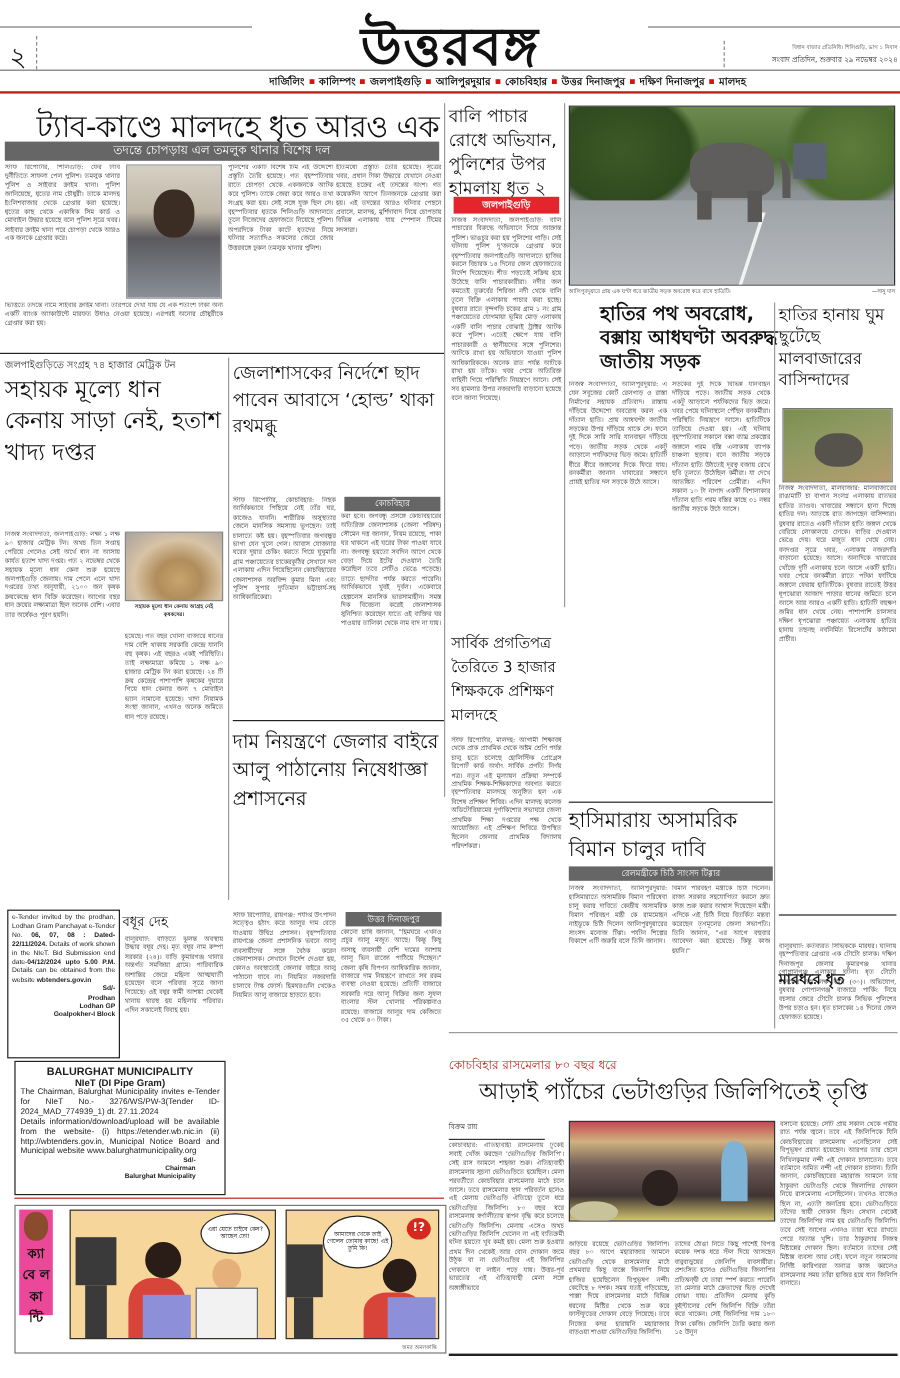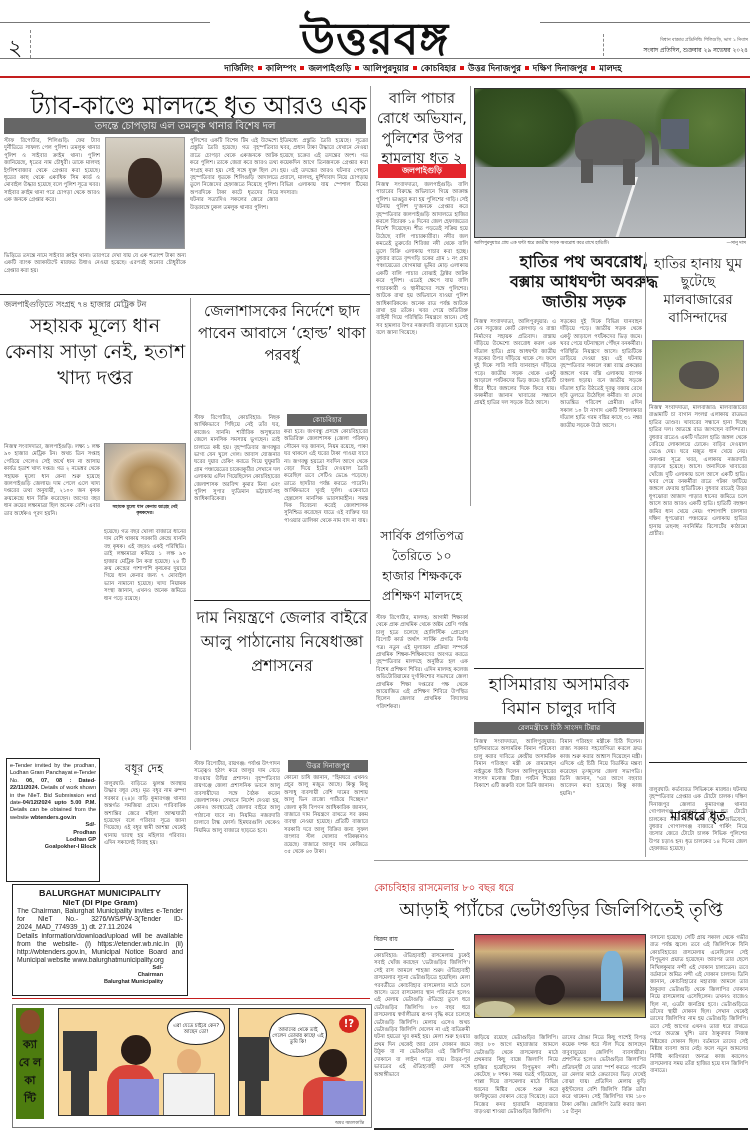--- a/index.html
+++ b/index.html
@@ -1,21 +1,21 @@
 <!DOCTYPE html>
 <html><head>
 <meta charset="utf-8">
 <style>
   * { box-sizing: border-box; margin: 0; padding: 0; }
   html, body { width: 750px; height: 1148px; background: #fff; overflow: hidden; }
   body { font-family: "DejaVu Sans", sans-serif; color: #111; position: relative; }
 
   .abs { position: absolute; }
   .bodytext { font-family: "DejaVu Serif", serif; font-size: 5.3px; line-height: 7.4px; color: #333; text-align: justify; overflow: hidden; }
-  .hl { font-family: "DejaVu Sans", sans-serif; color: #111; text-align: center; font-weight: normal; }
+  .hl { font-family: "DejaVu Sans", sans-serif; color: #111; font-weight: normal; }
 
   
   #page-num { left: 8px; top: 30px; font-size: 22px; font-family: "DejaVu Serif", serif; }
   #page-num-rule { left: 30px; top: 30px; height: 28px; border-left: 1px dashed #888; }
   #mast-title { left: 200px; top: 6px; width: 350px; font-size: 44px; text-align: center; font-family: "DejaVu Serif", serif; font-weight: bold; letter-spacing: 1px; }
   #mast-rule-top { left: 0; top: 22px; width: 750px; border-top: 1px solid #777; }
   #mast-rule-top-gap { left: 210px; top: 18px; width: 330px; height: 8px; background: #fff; }
   #date-rule { left: 603px; top: 34px; height: 22px; border-left: 1px dashed #888; }
   #date-sub { left: 610px; top: 37px; width: 138px; font-size: 4.5px; text-align: right; color: #444; }
   #date-line { left: 610px; top: 45px; width: 138px; font-size: 6px; text-align: right; color: #222; }
@@ -117,21 +117,21 @@
   
   #balur-box { left: 12px; top: 884px; width: 176px; height: 112px; border: 1px solid #222; padding: 3px 4px; font-family: "Liberation Sans", sans-serif; font-size: 6.8px; line-height: 8.2px; color: #222; }
   #balur-title { font-size: 9px; font-weight: bold; text-align: center; line-height: 10px; }
   #balur-sub { font-size: 8px; font-weight: bold; text-align: center; line-height: 9px; }
   #balur-body { text-align: justify; }
   #balur-sign { text-align: right; font-size: 5.5px; line-height: 6.6px; font-weight: bold; padding-right: 20px; }
 
   
   #comic-red-rule { left: 12px; top: 998px; width: 358px; border-top: 1px solid #c41e1e; }
   #comic-box { left: 12px; top: 1004px; width: 360px; height: 124px; border: 1px solid #777; background: #fff; }
-  #comic-strip-label { left: 16px; top: 1008px; width: 28px; height: 111px; background: #4d7c0f; }
+  #comic-strip-label { left: 16px; top: 1008px; width: 28px; height: 88px; background: #ec4899; }
   #comic-strip-label .face { position: absolute; left: 4px; top: 2px; width: 20px; height: 24px; border-radius: 45%; background: #8a4c2c; }
   #comic-strip-text { position: absolute; left: 2px; top: 28px; width: 24px; font-size: 11px; line-height: 18px; text-align: center; font-weight: bold; }
   #comic-panel1 { left: 58px; top: 1008px; width: 172px; height: 108px; background: #f6d69a; border: 1px solid #333; overflow: hidden; }
   #comic-panel2 { left: 238px; top: 1008px; width: 128px; height: 108px; background: #f6d69a; border: 1px solid #333; overflow: hidden; }
   .cam { position: absolute; background: #3a3a3a; }
   .woman-head { position: absolute; border-radius: 50%; background: #2a1d17; }
   .woman-body { position: absolute; background: #d9443a; border-radius: 40% 40% 0 0; }
   .saree { position: absolute; background: #8d8fd8; }
   .man-shirt { position: absolute; background: #f2f2f2; border: 1px solid #666; }
   .man-head { position: absolute; border-radius: 50%; background: #e6b07a; }
@@ -214,32 +214,32 @@
 <div class="abs bodytext" id="hanay-body">নিজস্ব সংবাদদাতা, মালবাজার: মালবাজারের রাঙামাটি চা বাগান সংলগ্ন এলাকায় রাতভর হাতির তাণ্ডব। খাবারের সন্ধানে হানা দিচ্ছে হাতির দল। আতঙ্কে রাত জাগছেন বাসিন্দারা। বুধবার রাতেও একটি দাঁতাল হাতি জঙ্গল থেকে বেরিয়ে লোকালয়ে ঢোকে। বাড়ির দেওয়াল ভেঙে দেয়। ঘরে মজুত ধান খেয়ে নেয়। বনদপ্তর সূত্রে খবর, এলাকায় নজরদারি বাড়ানো হয়েছে। আসে। অন্যদিকে খাবারের খোঁজে দুটি এলাকায় চলে আসে একটি হাতি। খবর পেয়ে বনকর্মীরা রাতে পটকা ফাটিয়ে জঙ্গলে ফেরায় হাতিটিকে। বুধবার রাতেই উত্তর ধূপঝোরা আজাদ পাড়ার ধানের জমিতে চলে আসে আর আরও একটি হাতি। হাতিটি বহুক্ষণ জমির ধান খেয়ে নেয়। পাশাপাশি চালসার দক্ষিণ ধূপঝোরা পঞ্চায়েত এলাকায় হাতির হানায় তছনছ নবনির্মিত রিসোর্টের কাঠামো প্রাচীর।</div>
 
 <div class="abs" id="dhan-kicker">জলপাইগুড়িতে সংগ্রহ ৭৪ হাজার মেট্রিক টন</div>
 <div class="abs hl" id="dhan-headline">সহায়ক মূল্যে ধান কেনায় সাড়া নেই, হতাশ খাদ্য দপ্তর</div>
 <div class="abs bodytext" id="dhan-col1">নিজস্ব সংবাদদাতা, জলপাইগুড়ি: লক্ষ্য ১ লক্ষ ৯০ হাজার মেট্রিক টন। অথচ তিন সপ্তাহ পেরিয়ে গেলেও সেই অর্থে ধান না আসায় কার্যত হতাশ খাদ্য দপ্তর। গত ২ নভেম্বর থেকে সহায়ক মূল্যে ধান কেনা শুরু হয়েছে জলপাইগুড়ি জেলায়। দাম পেলে এলে খাদ্য দপ্তরের তথ্য অনুযায়ী, ২১০০ জন কৃষক ক্রয়কেন্দ্রে ধান বিক্রি করেছেন। আগের বছর ধান ক্রয়ের লক্ষ্যমাত্রা ছিল অনেক বেশি। এবার তার অর্ধেকও পূরণ হয়নি।</div>
 <div class="abs" id="dhan-photo"></div>
 <div class="abs" id="dhan-caption">সহায়ক মূল্যে ধান কেনায় আগ্রহ নেই কৃষকদের।</div>
 <div class="abs bodytext" id="dhan-col2">হয়েছে। গত বছর খোলা বাজারে ধানের দাম বেশি থাকায় সরকারি কেন্দ্রে যাননি বহু কৃষক। এই বছরও একই পরিস্থিতি। তাই লক্ষ্যমাত্রা কমিয়ে ১ লক্ষ ৯০ হাজার মেট্রিক টন করা হয়েছে। ২৪ টি ক্রয় কেন্দ্রের পাশাপাশি কৃষকের দুয়ারে গিয়ে ধান কেনার জন্য ৭ মোবাইল ভ্যান নামানো হয়েছে। খাদ্য নিয়ামক সংস্থা জানান, এখনও অনেক জমিতে ধান পড়ে রয়েছে।</div>
 <div class="abs" id="vrule-4"></div>
 
-<div class="abs hl" id="jela-headline">জেলাশাসকের নির্দেশে ছাদ পাবেন আবাসে ‘হোল্ড’ থাকা পরবর্ধু</div>
+<div class="abs hl" id="jela-headline">জেলাশাসকের নির্দেশে ছাদ পাবেন আবাসে ‘হোল্ড’ থাকা রথমব্ধু</div>
 <div class="abs bodytext" id="jela-col1">স্টাফ রিপোর্টার, কোচবিহার: নিছক আর্থিকভাবে পিছিয়ে নেই তাঁর ঘর, কাজেও যাননি। শারীরিক অসুস্থতার জেলে মানসিক সমস্যায় ভুগছেন। তাই চালাতে কষ্ট হয়। বৃহস্পতিবার জগবন্ধুর ভাগ্য যেন খুলে গেল। আবাস যোজনার ঘরের দুয়ার চেকিং করতে গিয়ে ঘুঘুমারি গ্রাম পঞ্চায়েতের চাকেরকুঠির সেখানে দল এলাকায় এদিন গিয়েছিলেন কোচবিহারের জেলাশাসক অরবিন্দ কুমার মিনা এবং পুলিশ সুপার দ্যুতিমান ভট্টাচার্য-সহ আধিকারিকেরা।</div>
 <div class="abs" id="jela-tag">কোচবিহার</div>
 <div class="abs bodytext" id="jela-col2">করা হবে। জগবন্ধু প্রসঙ্গে কোচবিহারের অতিরিক্ত জেলাশাসক (জেলা পরিষদ) সৌমেন দত্ত জানান, নিয়ম রয়েছে, পাকা ঘর থাকলে এই ঘরের টাকা পাওয়া যাবে না। জগবন্ধু হয়তো সবদিন আগে থেকে বেড়া দিয়ে ইটের দেওয়াল তৈরি করেছিল তবে সেটিও ভেঙে পড়েছে। তাতে ছাদটার পর্যন্ত করতে পারেনি। আর্থিকভাবে খুবই দুর্বল। একেবারে হেল্পলেস মানসিক ভারসাম্যহীন। সমস্ত দিক বিবেচনা করেই জেলাশাসক সুনিশ্চিত করেছেন যাতে ওই ব্যক্তির ঘর পাওয়ার তালিকা থেকে নাম বাদ না যায়।</div>
 <div class="abs" id="jela-divider"></div>
 
 <div class="abs hl" id="aloo-headline">দাম নিয়ন্ত্রণে জেলার বাইরে আলু পাঠানোয় নিষেধাজ্ঞা প্রশাসনের</div>
 <div class="abs bodytext" id="aloo-col1">স্টাফ রিপোর্টার, রায়গঞ্জ: পর্যাপ্ত উৎপাদন সত্ত্বেও হঠাৎ করে আলুর দাম বেড়ে যাওয়ায় উদ্বিগ্ন প্রশাসন। বৃহস্পতিবার রায়গঞ্জে জেলা প্রশাসনিক ভবনে আলু ব্যবসায়ীদের সঙ্গে বৈঠক করেন জেলাশাসক। সেখানে নির্দেশ দেওয়া হয়, কোনও অবস্থাতেই জেলার বাইরে আলু পাঠানো যাবে না। নিয়মিত নজরদারি চালাবে টাস্ক ফোর্স। হিমঘরগুলি থেকেও নিয়মিত আলু বাজারে ছাড়তে হবে।</div>
 <div class="abs" id="aloo-tag">উত্তর দিনাজপুর</div>
 <div class="abs bodytext" id="aloo-col2">কোনো চাষি জানান, "হিমঘরে এখনও প্রচুর আলু মজুত আছে। কিন্তু কিছু অসাধু ব্যবসায়ী বেশি দামের আশায় আলু ভিন রাজ্যে পাঠিয়ে দিচ্ছেন।" জেলা কৃষি বিপণন আধিকারিক জানান, বাজারে দাম নিয়ন্ত্রণে রাখতে সব রকম ব্যবস্থা নেওয়া হয়েছে। প্রতিটি বাজারে সরকারি দরে আলু বিক্রির জন্য সুফল বাংলার স্টল খোলার পরিকল্পনাও রয়েছে। বাজারে আলুর দাম কেজিতে ৩৫ থেকে ৪০ টাকা।</div>
 
-<div class="abs hl" id="sarbik-headline">সার্বিক প্রগতিপত্র তৈরিতে ১০ হাজার শিক্ষককে প্রশিক্ষণ মালদহে</div>
+<div class="abs hl" id="sarbik-headline">সার্বিক প্রগতিপত্র তৈরিতে 3 হাজার শিক্ষককে প্রশিক্ষণ মালদহে</div>
 <div class="abs bodytext" id="sarbik-body">স্টাফ রিপোর্টার, মালদহ: আগামী শিক্ষাবর্ষ থেকে প্রাক প্রাথমিক থেকে অষ্টম শ্রেণি পর্যন্ত চালু হতে চলেছে হোলিস্টিক প্রোগ্রেস রিপোর্ট কার্ড অর্থাৎ সার্বিক প্রগতি নির্ণয় পত্র। নতুন এই মূল্যায়ন প্রক্রিয়া সম্পর্কে প্রাথমিক শিক্ষক-শিক্ষিকাদের অবগত করতে বৃহস্পতিবার মালদহে অনুষ্ঠিত হল এক বিশেষ প্রশিক্ষণ শিবির। এদিন মালদহ কলেজ অডিটোরিয়ামের দুর্গাকিশোর সভাঘরে জেলা প্রাথমিক শিক্ষা দপ্তরের পক্ষ থেকে আয়োজিত এই প্রশিক্ষণ শিবিরে উপস্থিত ছিলেন জেলার প্রাথমিক বিদ্যালয় পরিদর্শকরা।</div>
 
 <div class="abs" id="vrule-5"></div>
 <div class="abs" id="hasi-rule"></div>
 <div class="abs hl" id="hasi-headline">হাসিমারায় অসামরিক বিমান চালুর দাবি</div>
 <div class="abs" id="hasi-subhead">রেলমন্ত্রীকে চিঠি সাংসদ টিগ্গার</div>
 <div class="abs bodytext" id="hasi-col1">নিজস্ব সংবাদদাতা, আলিপুরদুয়ার: হাসিমারাতে অসামরিক বিমান পরিষেবা চালু করার দাবিতে কেন্দ্রীয় অসামরিক বিমান পরিবহণ মন্ত্রী কে রামমোহন নাইডুকে চিঠি দিলেন আলিপুরদুয়ারের সাংসদ মনোজ টিগ্গা। পর্যটন শিল্পের বিকাশে এটি জরুরি বলে তিনি জানান।</div>
 <div class="abs bodytext" id="hasi-col2">বিমান পরিবহণ মন্ত্রীকে চিঠি দিলেন। রাজ্য সরকার সহযোগিতা করলে দ্রুত কাজ শুরু করার আশ্বাস দিয়েছেন মন্ত্রী। এদিকে এই চিঠি নিয়ে বিতর্কিত মন্তব্য করেছেন তৃণমূলের জেলা সভাপতি। তিনি জানান, "এর আগে বহুবার আবেদন করা হয়েছে। কিন্তু কাজ হয়নি।"</div>
 
 <div class="abs" id="mar-rule"></div>

